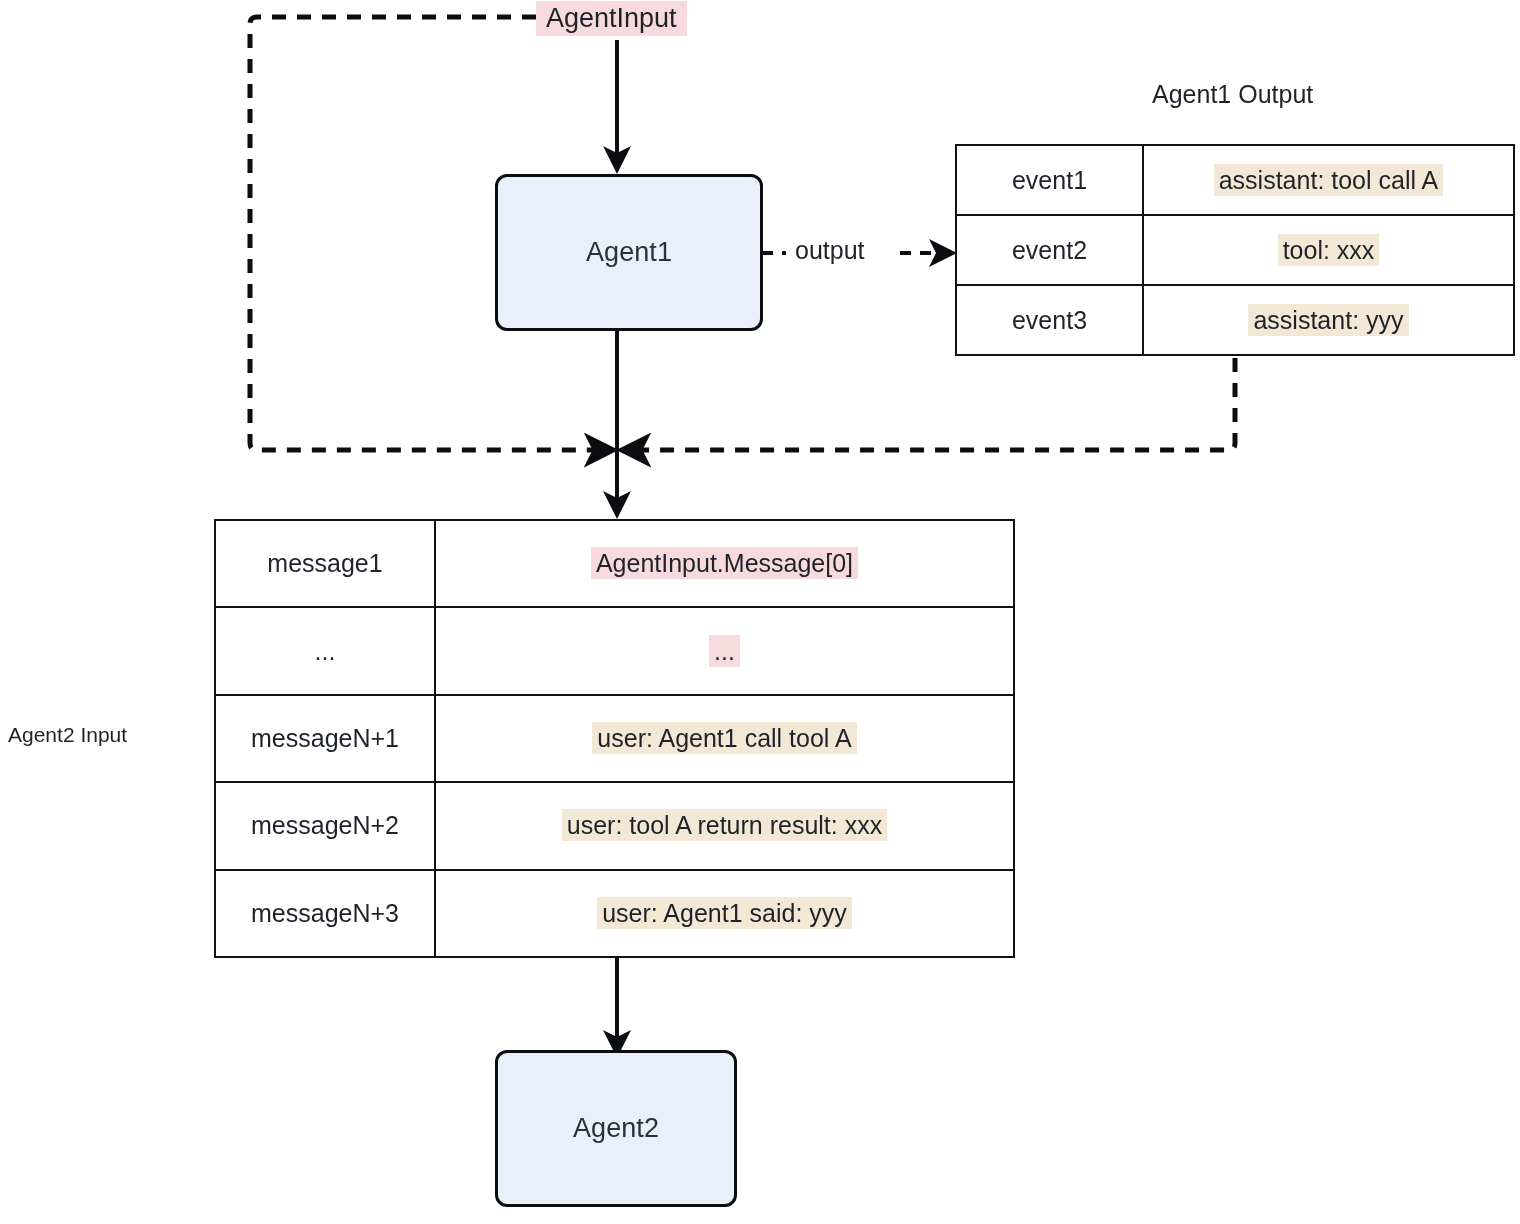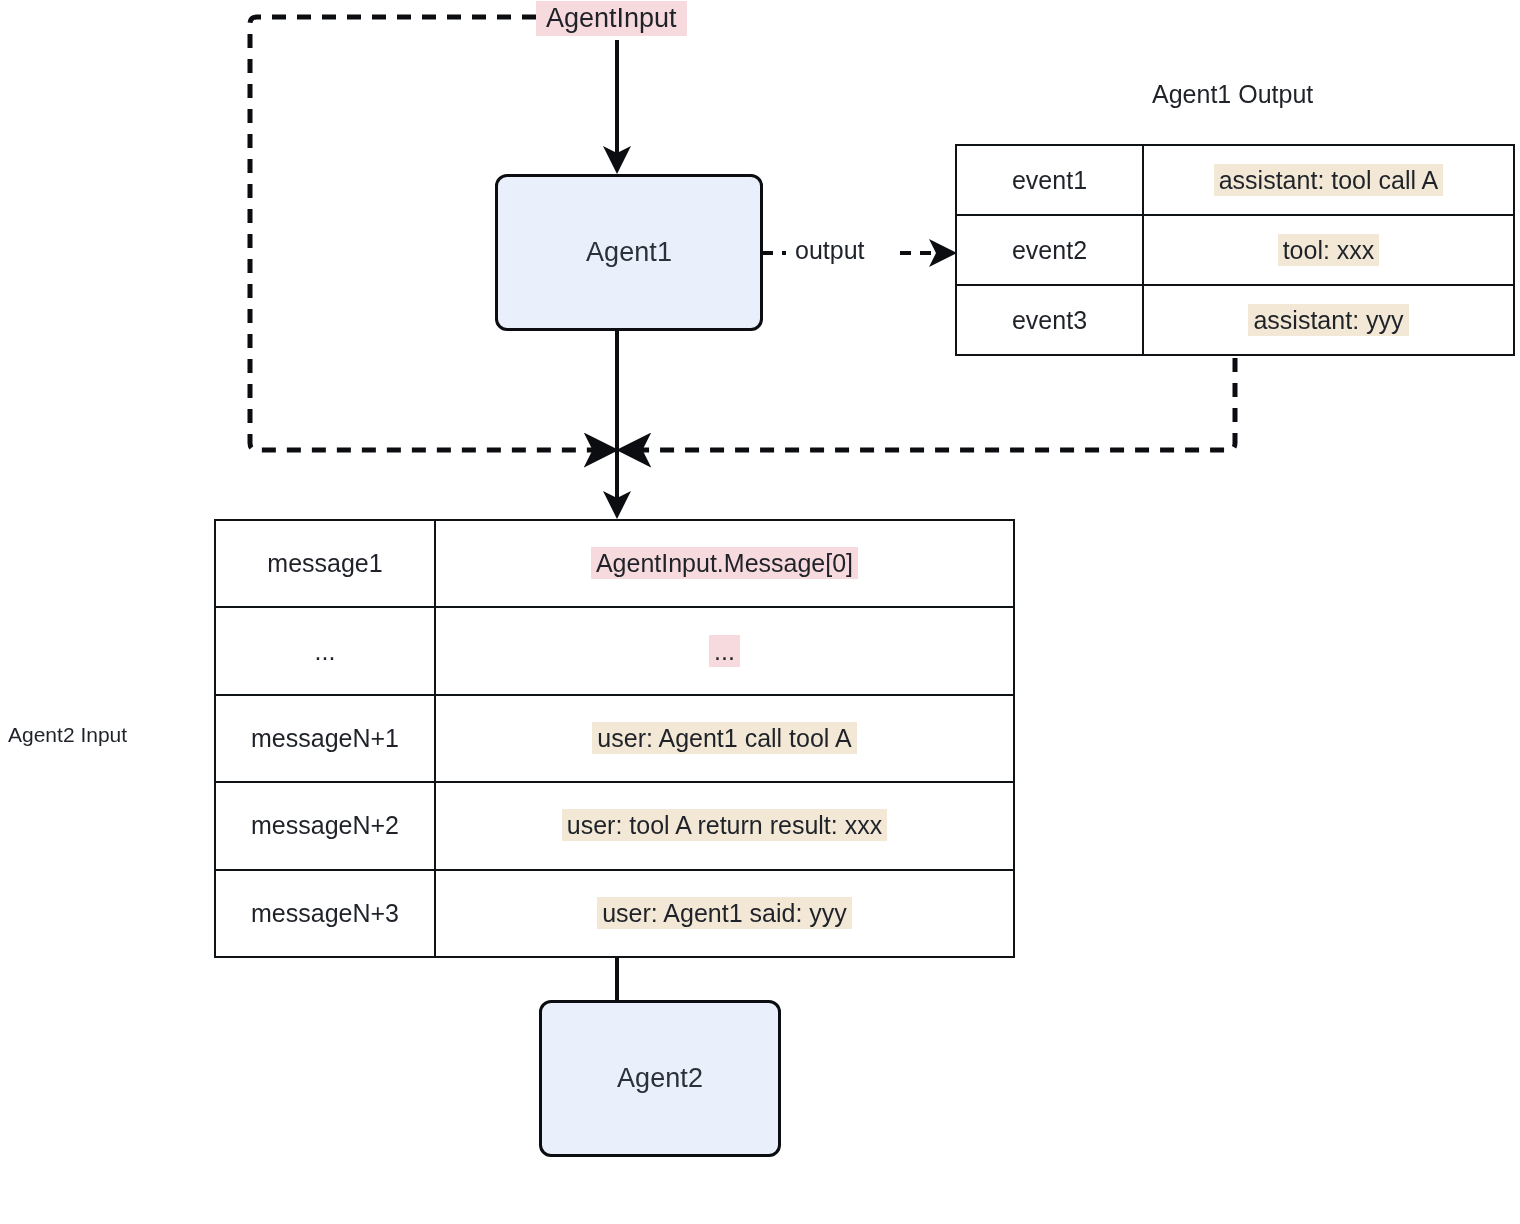--- a/index.html
+++ b/index.html
@@ -35,21 +35,21 @@
     border: 3px solid #0b0d10;
     border-radius: 12px;
     display: flex;
     align-items: center;
     justify-content: center;
     font-size: 27px;
     color: #2b3138;
     letter-spacing: .1px;
   }
   #agent1-node { left: 495px; top: 174px; width: 268px; height: 157px; }
-  #agent2-node { left: 495px; top: 1000px; width: 242px; height: 157px; margin-left: 44px; }
+  #agent2-node { left: 495px; top: 1050px; width: 242px; height: 157px; }
 
   
   .float-label {
     position: absolute;
     font-size: 27px;
     color: #1f2329;
     white-space: nowrap;
   }
   #agent-input-label {
     left: 536px;

